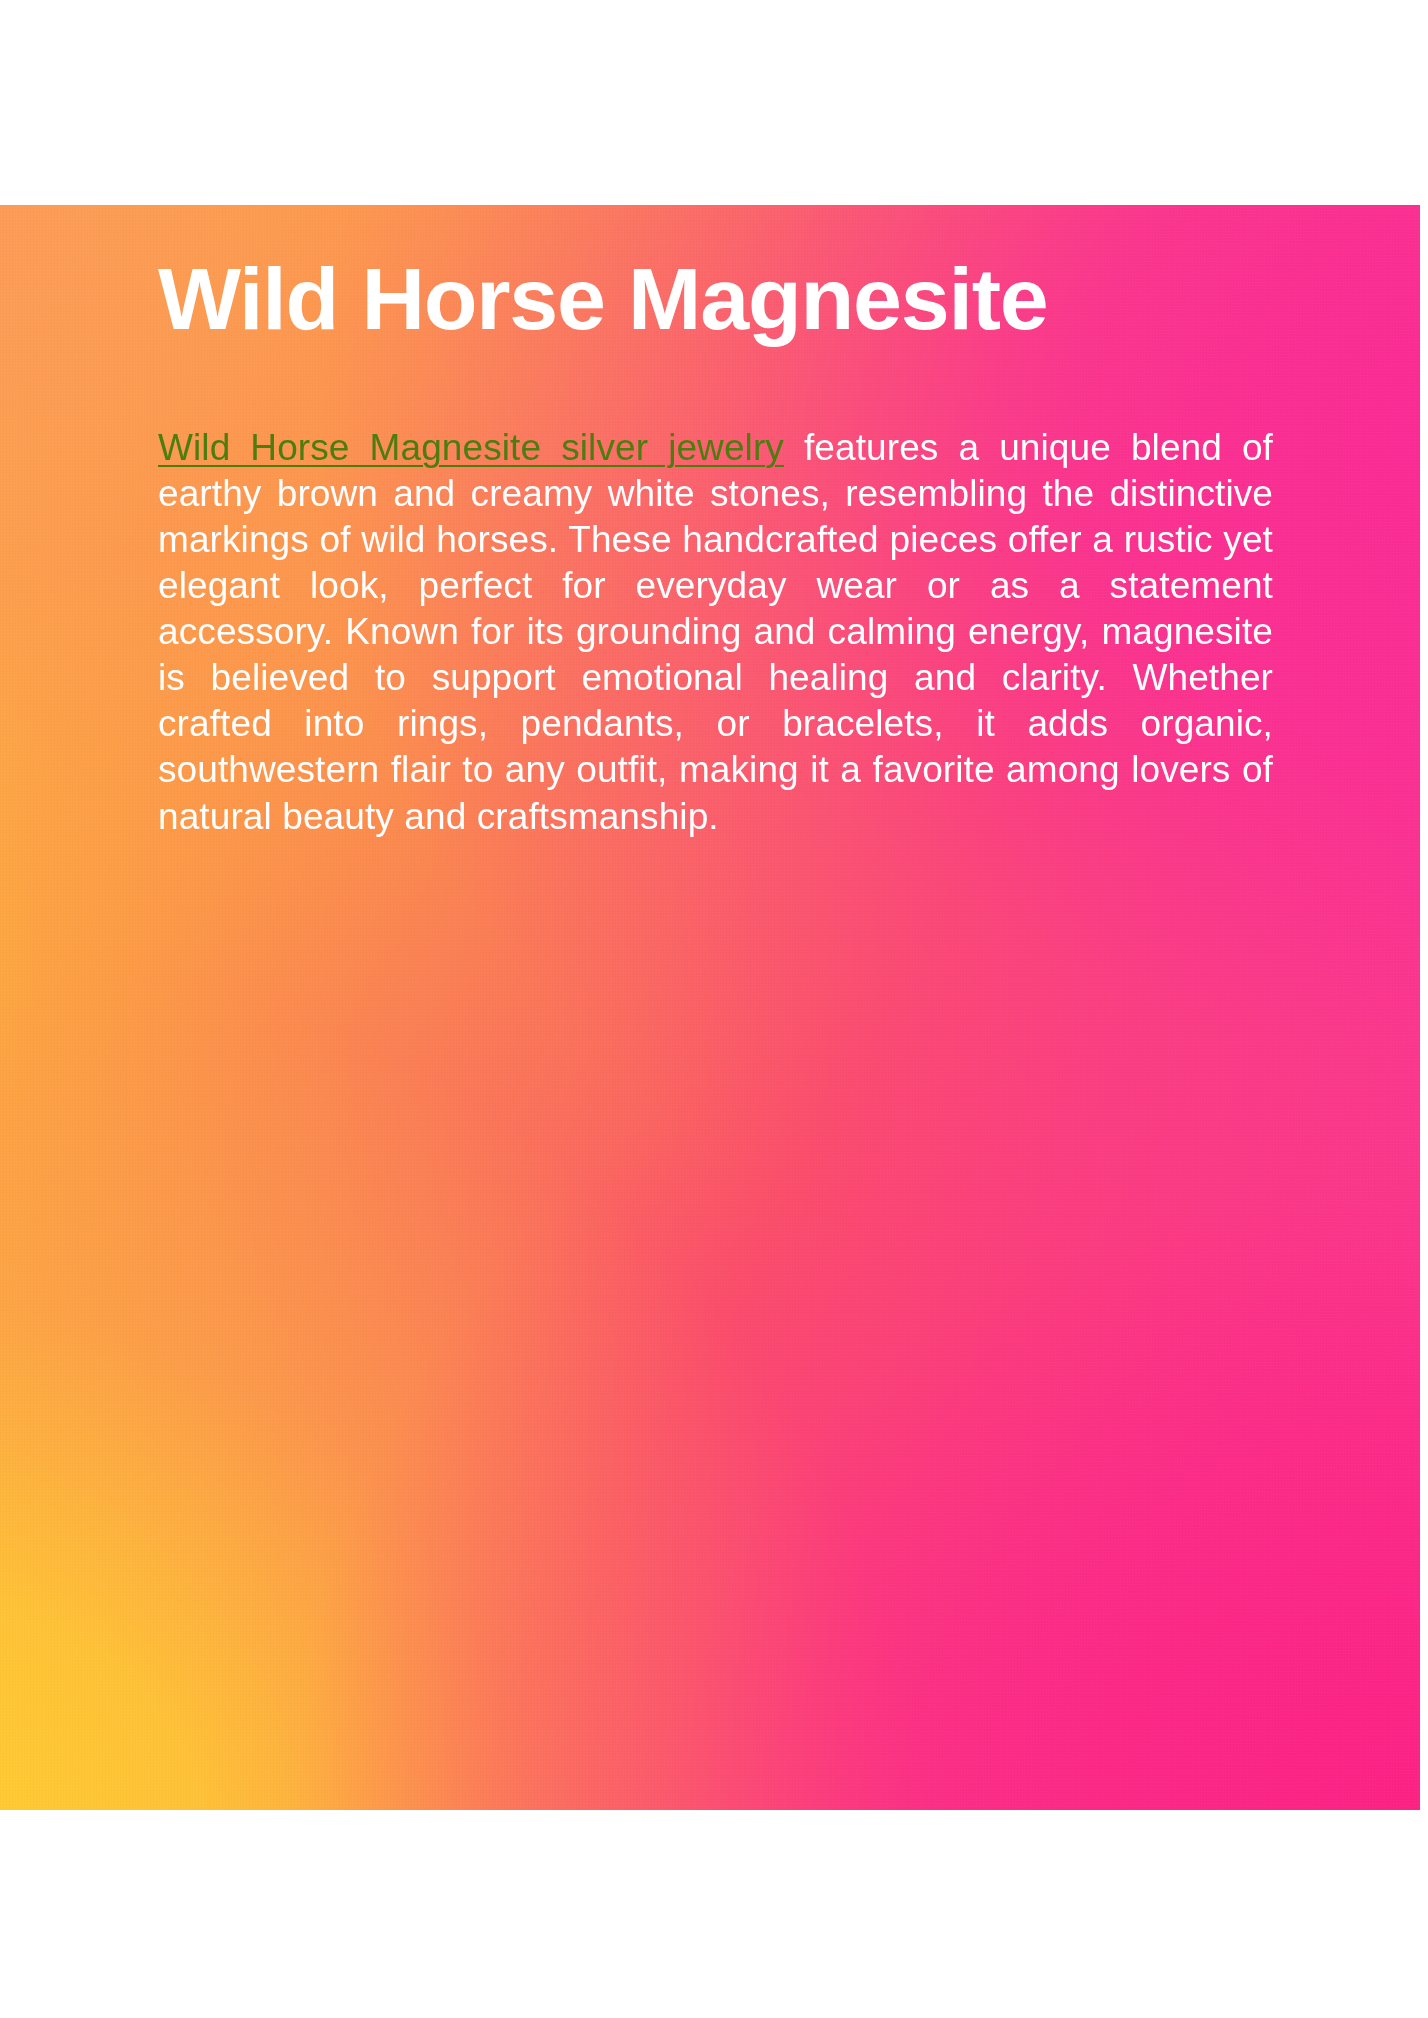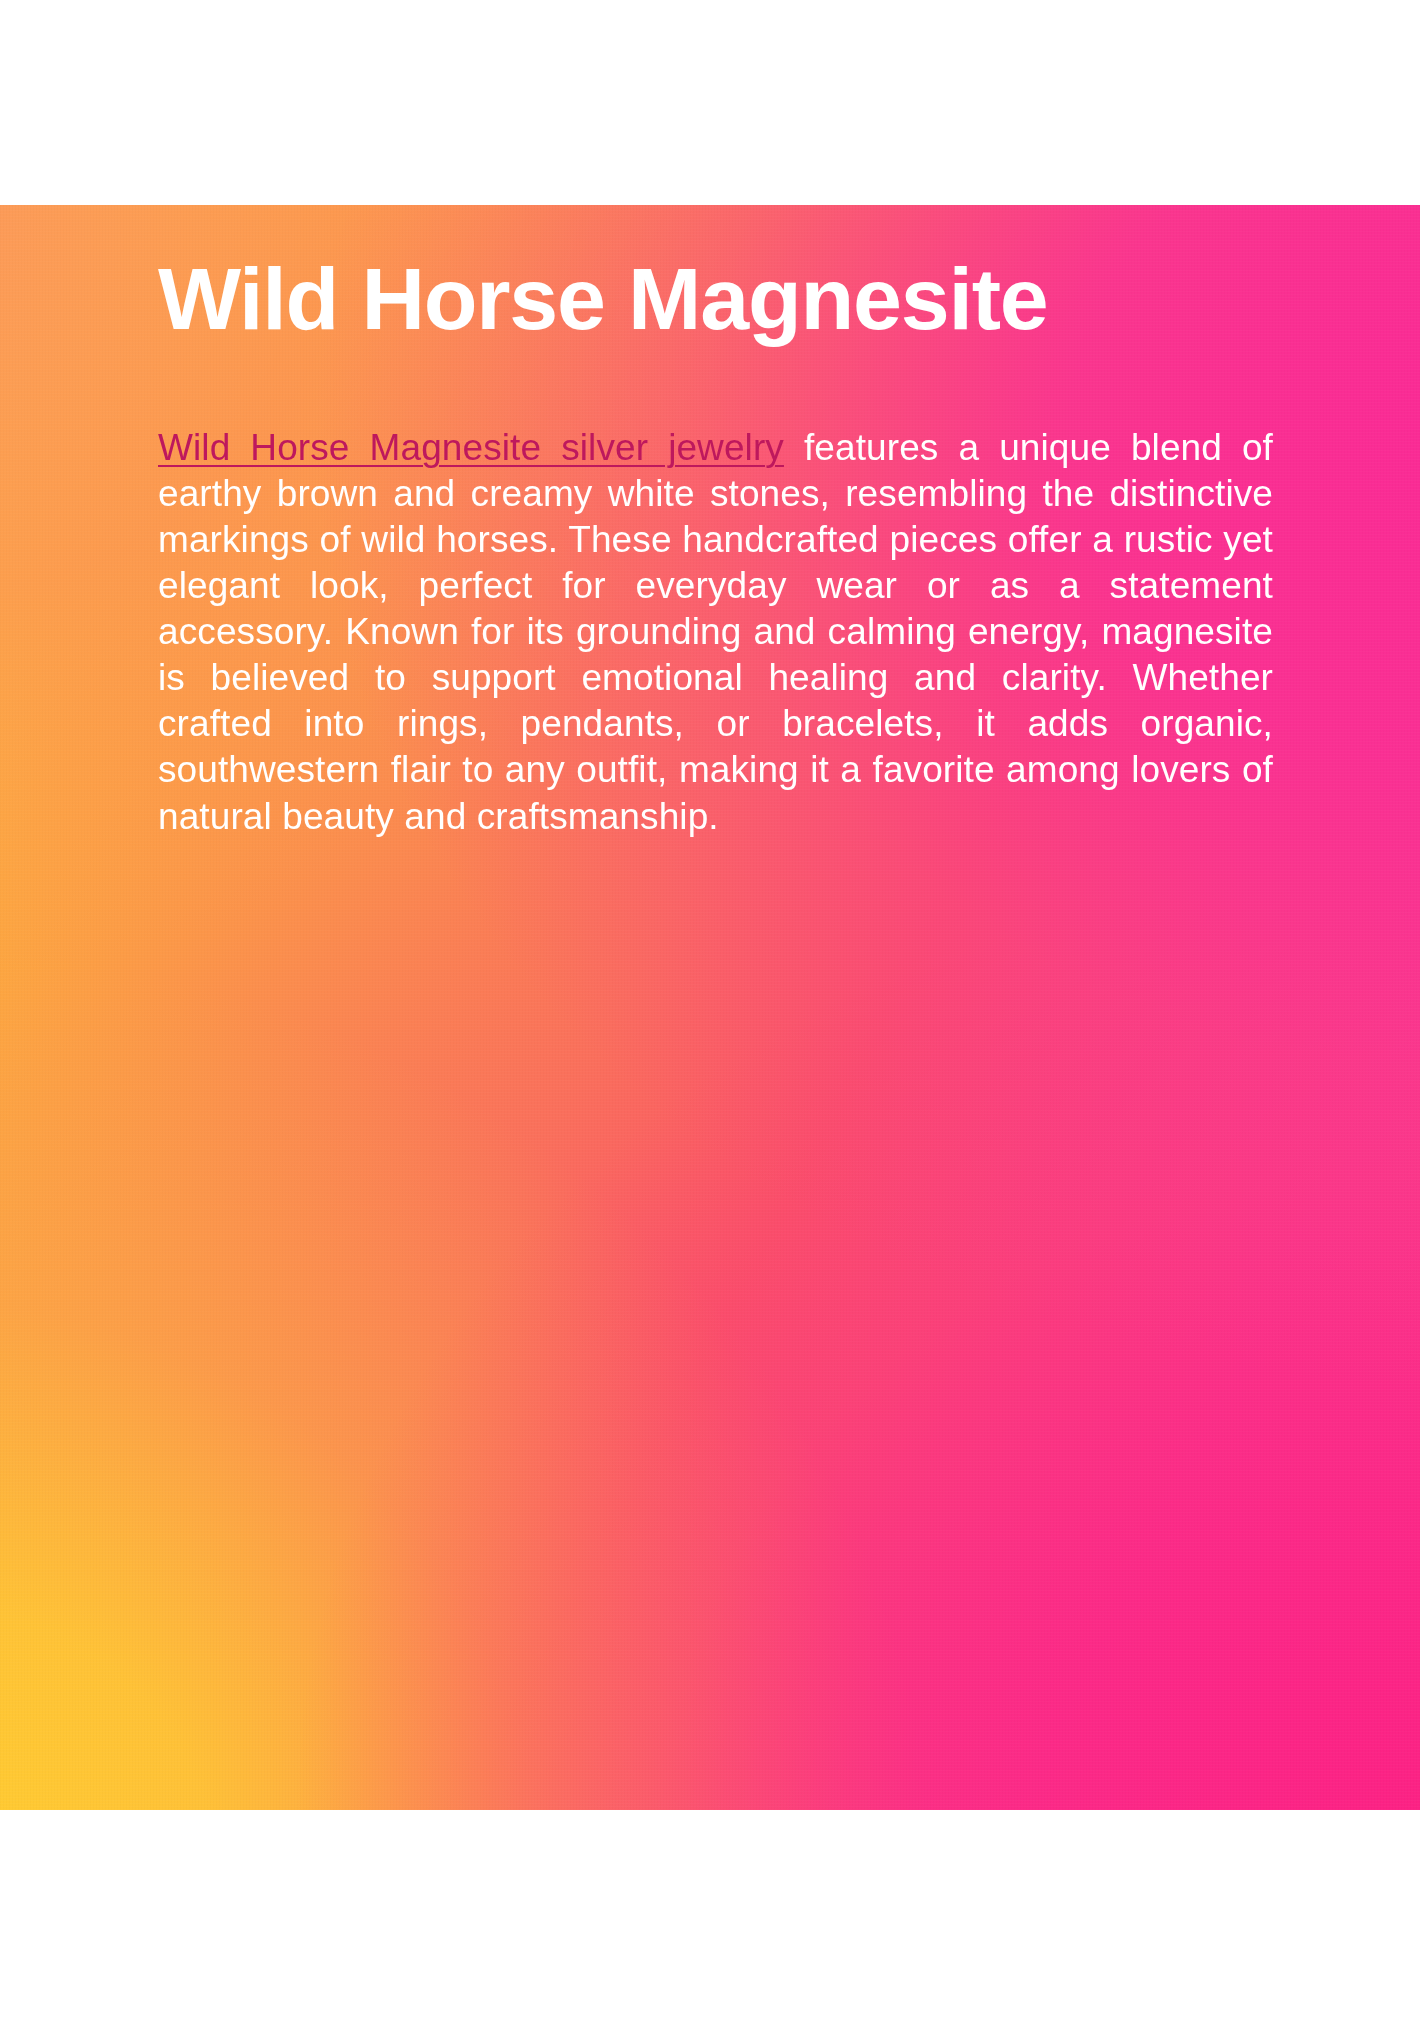--- a/index.html
+++ b/index.html
@@ -100,21 +100,21 @@
     line-height: 1.245;
     color: #ffffff;
     text-align: justify;
     text-justify: inter-word;
     font-weight: 400;
     letter-spacing: 0.1px;
   }
 
   #body-copy a,
   .doc-link {
-    color: #be185d;
+    color: #4d7c0f;
     text-underline-offset: 5px;
     text-decoration-thickness: 2px;
     cursor: pointer;
   }
 </style>
 </head>
 <body>
 
 <div id="hero"></div>
 

